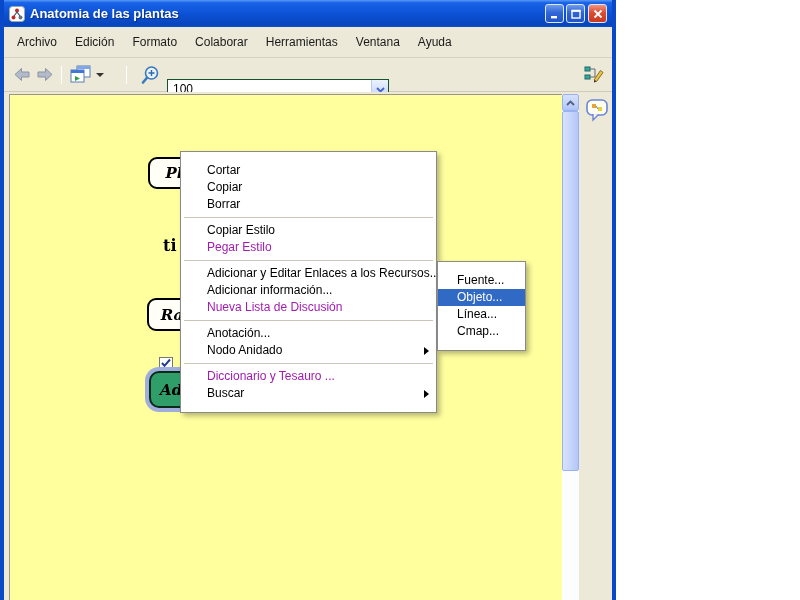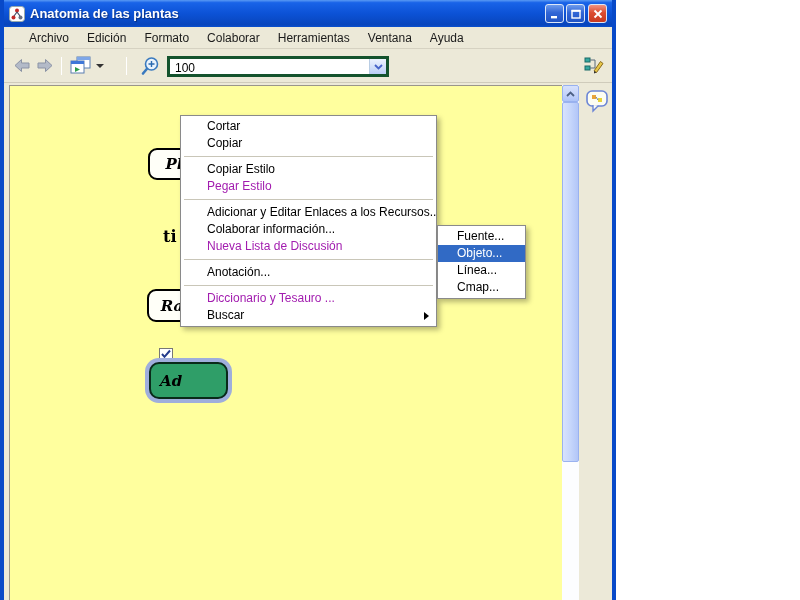--- a/index.html
+++ b/index.html
@@ -16,36 +16,36 @@
   #titlebar .app-icon{width:16px;height:16px;margin-right:5px;flex:0 0 auto;}
   #titlebar .title-text{color:#fff;font-weight:bold;font-size:13px;
             text-shadow:1px 1px 1px #0a3080;white-space:nowrap;}
   .win-btn{position:absolute;top:4px;width:19px;height:19px;border-radius:3px;
            border:1px solid #DCE7F8;display:flex;align-items:center;justify-content:center;}
   .win-btn.minmax{background:linear-gradient(180deg,#6E9BEC 0%,#3166D6 45%,#2154C4 100%);}
   .win-btn.close{background:linear-gradient(180deg,#F09382 0%,#DC4C31 45%,#C83A20 100%);}
   #btn-min{right:48px;} #btn-max{right:27px;} #btn-close{right:5px;}
 
   
-  #menubar{height:22px;background:#ECE9D8;display:flex;align-items:center;
-           padding-left:16px;border-bottom:1px solid #D6D2C2;}
+  #menubar{height:31px;background:#ECE9D8;display:flex;align-items:center;
+           padding-left:4px;border-bottom:1px solid #D6D2C2;}
   .mb-item{font-size:12px;color:#1a1a1a;padding:1px 9px;white-space:nowrap;}
 
   
   #toolbar{position:relative;height:34px;background:#ECE9D8;border-bottom:1px solid #CFCBBB;}
   .tb-sep{position:absolute;top:8px;width:1px;height:18px;background:#C2BEAE;border-right:1px solid #fff;}
   #tb-sep1{left:57px;} #tb-sep2{left:122px;}
   .tb-btn{position:absolute;display:flex;align-items:center;justify-content:center;}
   #btn-back{left:9px;top:9px;} #btn-fwd{left:32px;top:9px;}
   #btn-styles{left:66px;top:7px;}
   .caret-down{width:0;height:0;border-left:4px solid transparent;border-right:4px solid transparent;
               border-top:4px solid #333;margin-left:4px;}
   #btn-zoomtool{left:136px;top:7px;}
-  #zoom-combo{position:absolute;left:163px;top:7px;width:222px;height:21px;background:#fff;
-              border:3px solid #14532d;display:flex;}
+  #zoom-combo{position:absolute;left:163px;top:21px;width:222px;height:21px;background:#fff;
+              border:1px solid #14532d;display:flex;}
   #zoom-combo .combo-value{flex:1;font-size:12px;line-height:19px;padding-left:5px;color:#000;}
   #zoom-combo .combo-arrow-btn{width:17px;height:100%;border-left:1px solid #B9CDE4;
               background:linear-gradient(180deg,#EDF3FE 0%,#D0DEF9 60%,#BACDF6 100%);
               display:flex;align-items:center;justify-content:center;}
   #btn-editstyles{right:6px;top:6px;}
 
   
   #client{position:relative;height:519px;background:#ECE9D8;}
   #cmap-canvas{position:absolute;left:5px;top:2px;width:553px;height:517px;
                background:#FFFF9E;border-top:1px solid #9A968A;border-left:1px solid #9A968A;
@@ -73,21 +73,21 @@
              display:flex;align-items:center;justify-content:center;}
   #scroll-thumb{position:absolute;left:0;top:17px;width:17px;height:360px;
              background:linear-gradient(90deg,#D8E2FD 0%,#C6D6FB 50%,#B2C6F8 100%);
              border:1px solid #9AB2EF;border-radius:2px;}
 
   
   #bubble-icon{position:absolute;left:581px;top:6px;}
 
   
   .popup{position:absolute;background:#fff;border:1px solid #8A8A8A;
-         box-shadow:3px 3px 5px rgba(0,0,0,0.28);padding:2px 0;z-index:10;}
+         box-shadow:3px 3px 5px rgba(0,0,0,0.28);padding:10px 0;z-index:10;margin-top:36px;}
   #context-menu{left:180px;top:115px;width:257px;}
   #style-submenu{left:437px;top:225px;width:89px;z-index:11;}
   .menu-item{position:relative;height:17px;line-height:17px;font-size:12px;color:#000;
              padding-left:26px;white-space:nowrap;overflow:hidden;}
   #style-submenu .menu-item{padding-left:19px;}
   .menu-item.disabled{color:#a21caf;}
   .menu-item.sel{background:#316AC5;color:#fff;}
   .menu-separator{height:1px;border-top:1px solid #C9C6B8;margin:4px 3px;}
   .sub-arrow{position:absolute;right:7px;top:4.5px;width:0;height:0;
              border-left:5px solid currentColor;border-top:4px solid transparent;
@@ -224,29 +224,31 @@
           <rect x="13" y="9" width="4" height="4" fill="#E8D43A"></rect>
           <path d="M11 8 L13 11" stroke="#6a7a9a"></path>
         </svg>
       </span>
     </div>
   </div>
 
   <div class="popup" id="context-menu">
     <div class="menu-item"><span>Cortar</span></div>
     <div class="menu-item"><span>Copiar</span></div>
+    <div class="menu-item"><span>Borrar</span></div>
     <div class="menu-separator"></div>
     <div class="menu-item"><span>Copiar Estilo</span></div>
     <div class="menu-item disabled"><span>Pegar Estilo</span></div>
     <div class="menu-separator"></div>
     <div class="menu-item"><span>Adicionar y Editar Enlaces a los Recursos...</span></div>
-    <div class="menu-item"><span>Colaborar información...</span></div>
+    <div class="menu-item"><span>Adicionar información...</span></div>
     <div class="menu-item disabled"><span>Nueva Lista de Discusión</span></div>
     <div class="menu-separator"></div>
     <div class="menu-item"><span>Anotación...</span></div>
+    <div class="menu-item"><span>Nodo Anidado</span><span class="sub-arrow"></span></div>
     <div class="menu-separator"></div>
     <div class="menu-item disabled"><span>Diccionario y Tesauro ...</span></div>
     <div class="menu-item"><span>Buscar</span><span class="sub-arrow"></span></div>
   </div>
 
   <div class="popup" id="style-submenu">
     <div class="menu-item"><span>Fuente...</span></div>
     <div class="menu-item sel"><span>Objeto...</span></div>
     <div class="menu-item"><span>Línea...</span></div>
     <div class="menu-item"><span>Cmap...</span></div>

